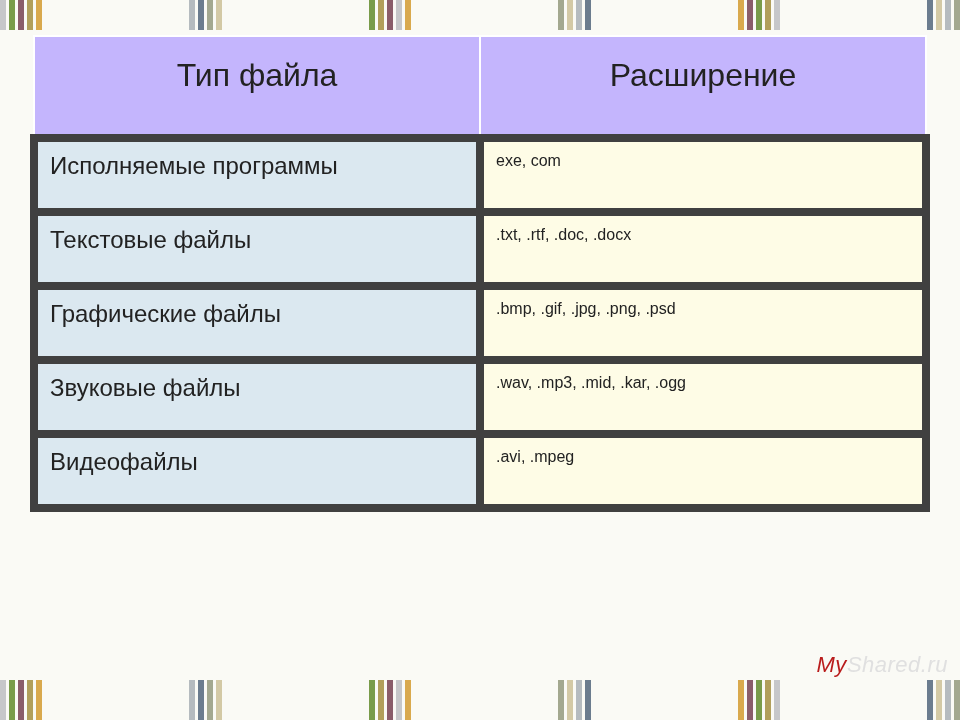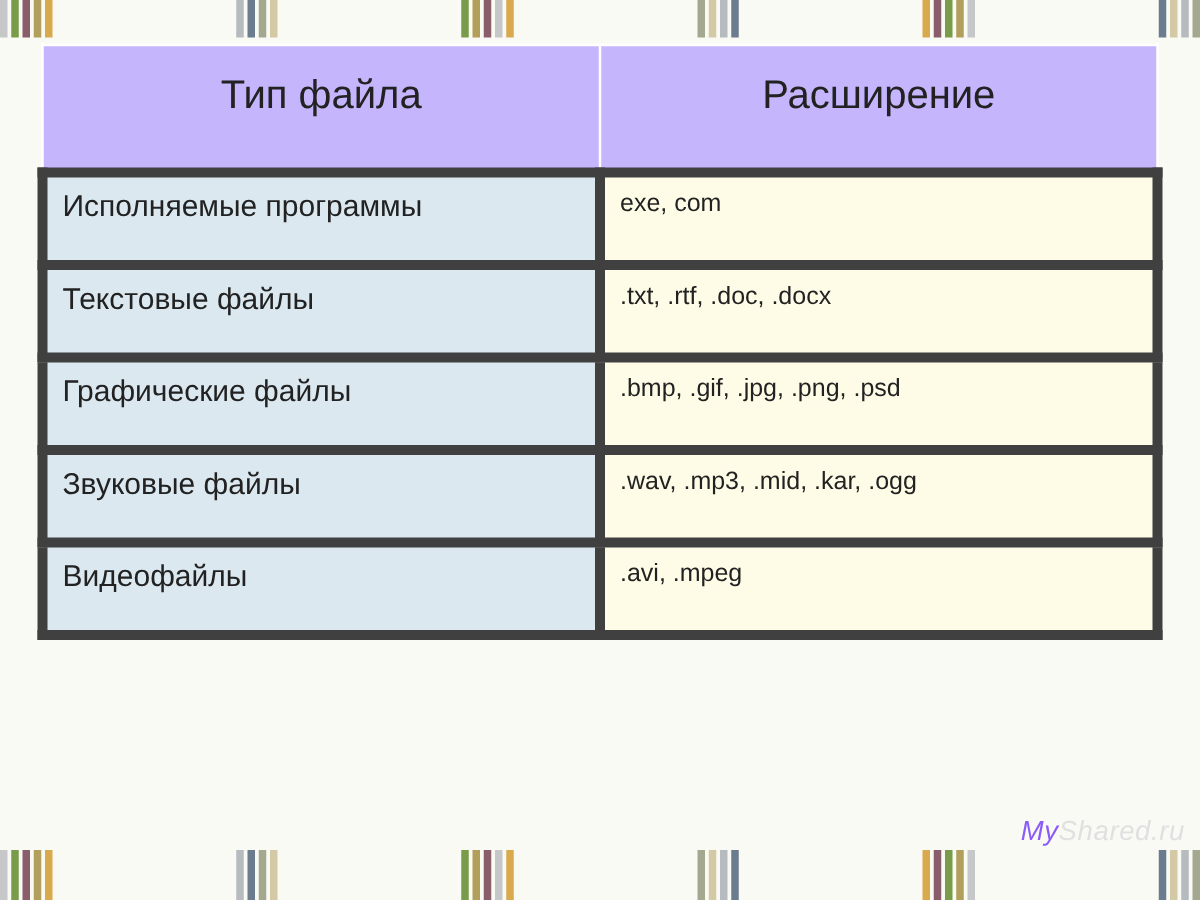--- a/index.html
+++ b/index.html
@@ -60,21 +60,21 @@
       vertical-align: top;
     }
     table.file-types td.type-col {
       background: #dbe8f0;
       font-size: 24px;
       color: #222;
       width: 48%;
     }
     table.file-types td.ext-col {
       background: #fefce6;
-      font-size: 20px;
+      font-size: 16px;
       color: #222;
       width: 52%;
     }
     .footer-text {
       position: absolute;
       bottom: 10px;
       width: 100%;
       text-align: center;
       font-size: 16px;
       color: #333;
@@ -82,21 +82,21 @@
     .watermark {
       position: absolute;
       right: 12px;
       bottom: 42px;
       font-size: 22px;
       color: #e0e0e0;
       font-style: italic;
       letter-spacing: 0.5px;
       pointer-events: none;
     }
-    .watermark .my { color: #8b5cf6; }
+    .watermark .my { color: #b91c1c; }
   </style>
 </head>
 <body>
 
 <div class="stripe-band top">
   <div class="stripe-cluster">
     <div class="stripe s0"></div>
       <div class="stripe s1"></div>
       <div class="stripe s2"></div>
       <div class="stripe s3"></div>

